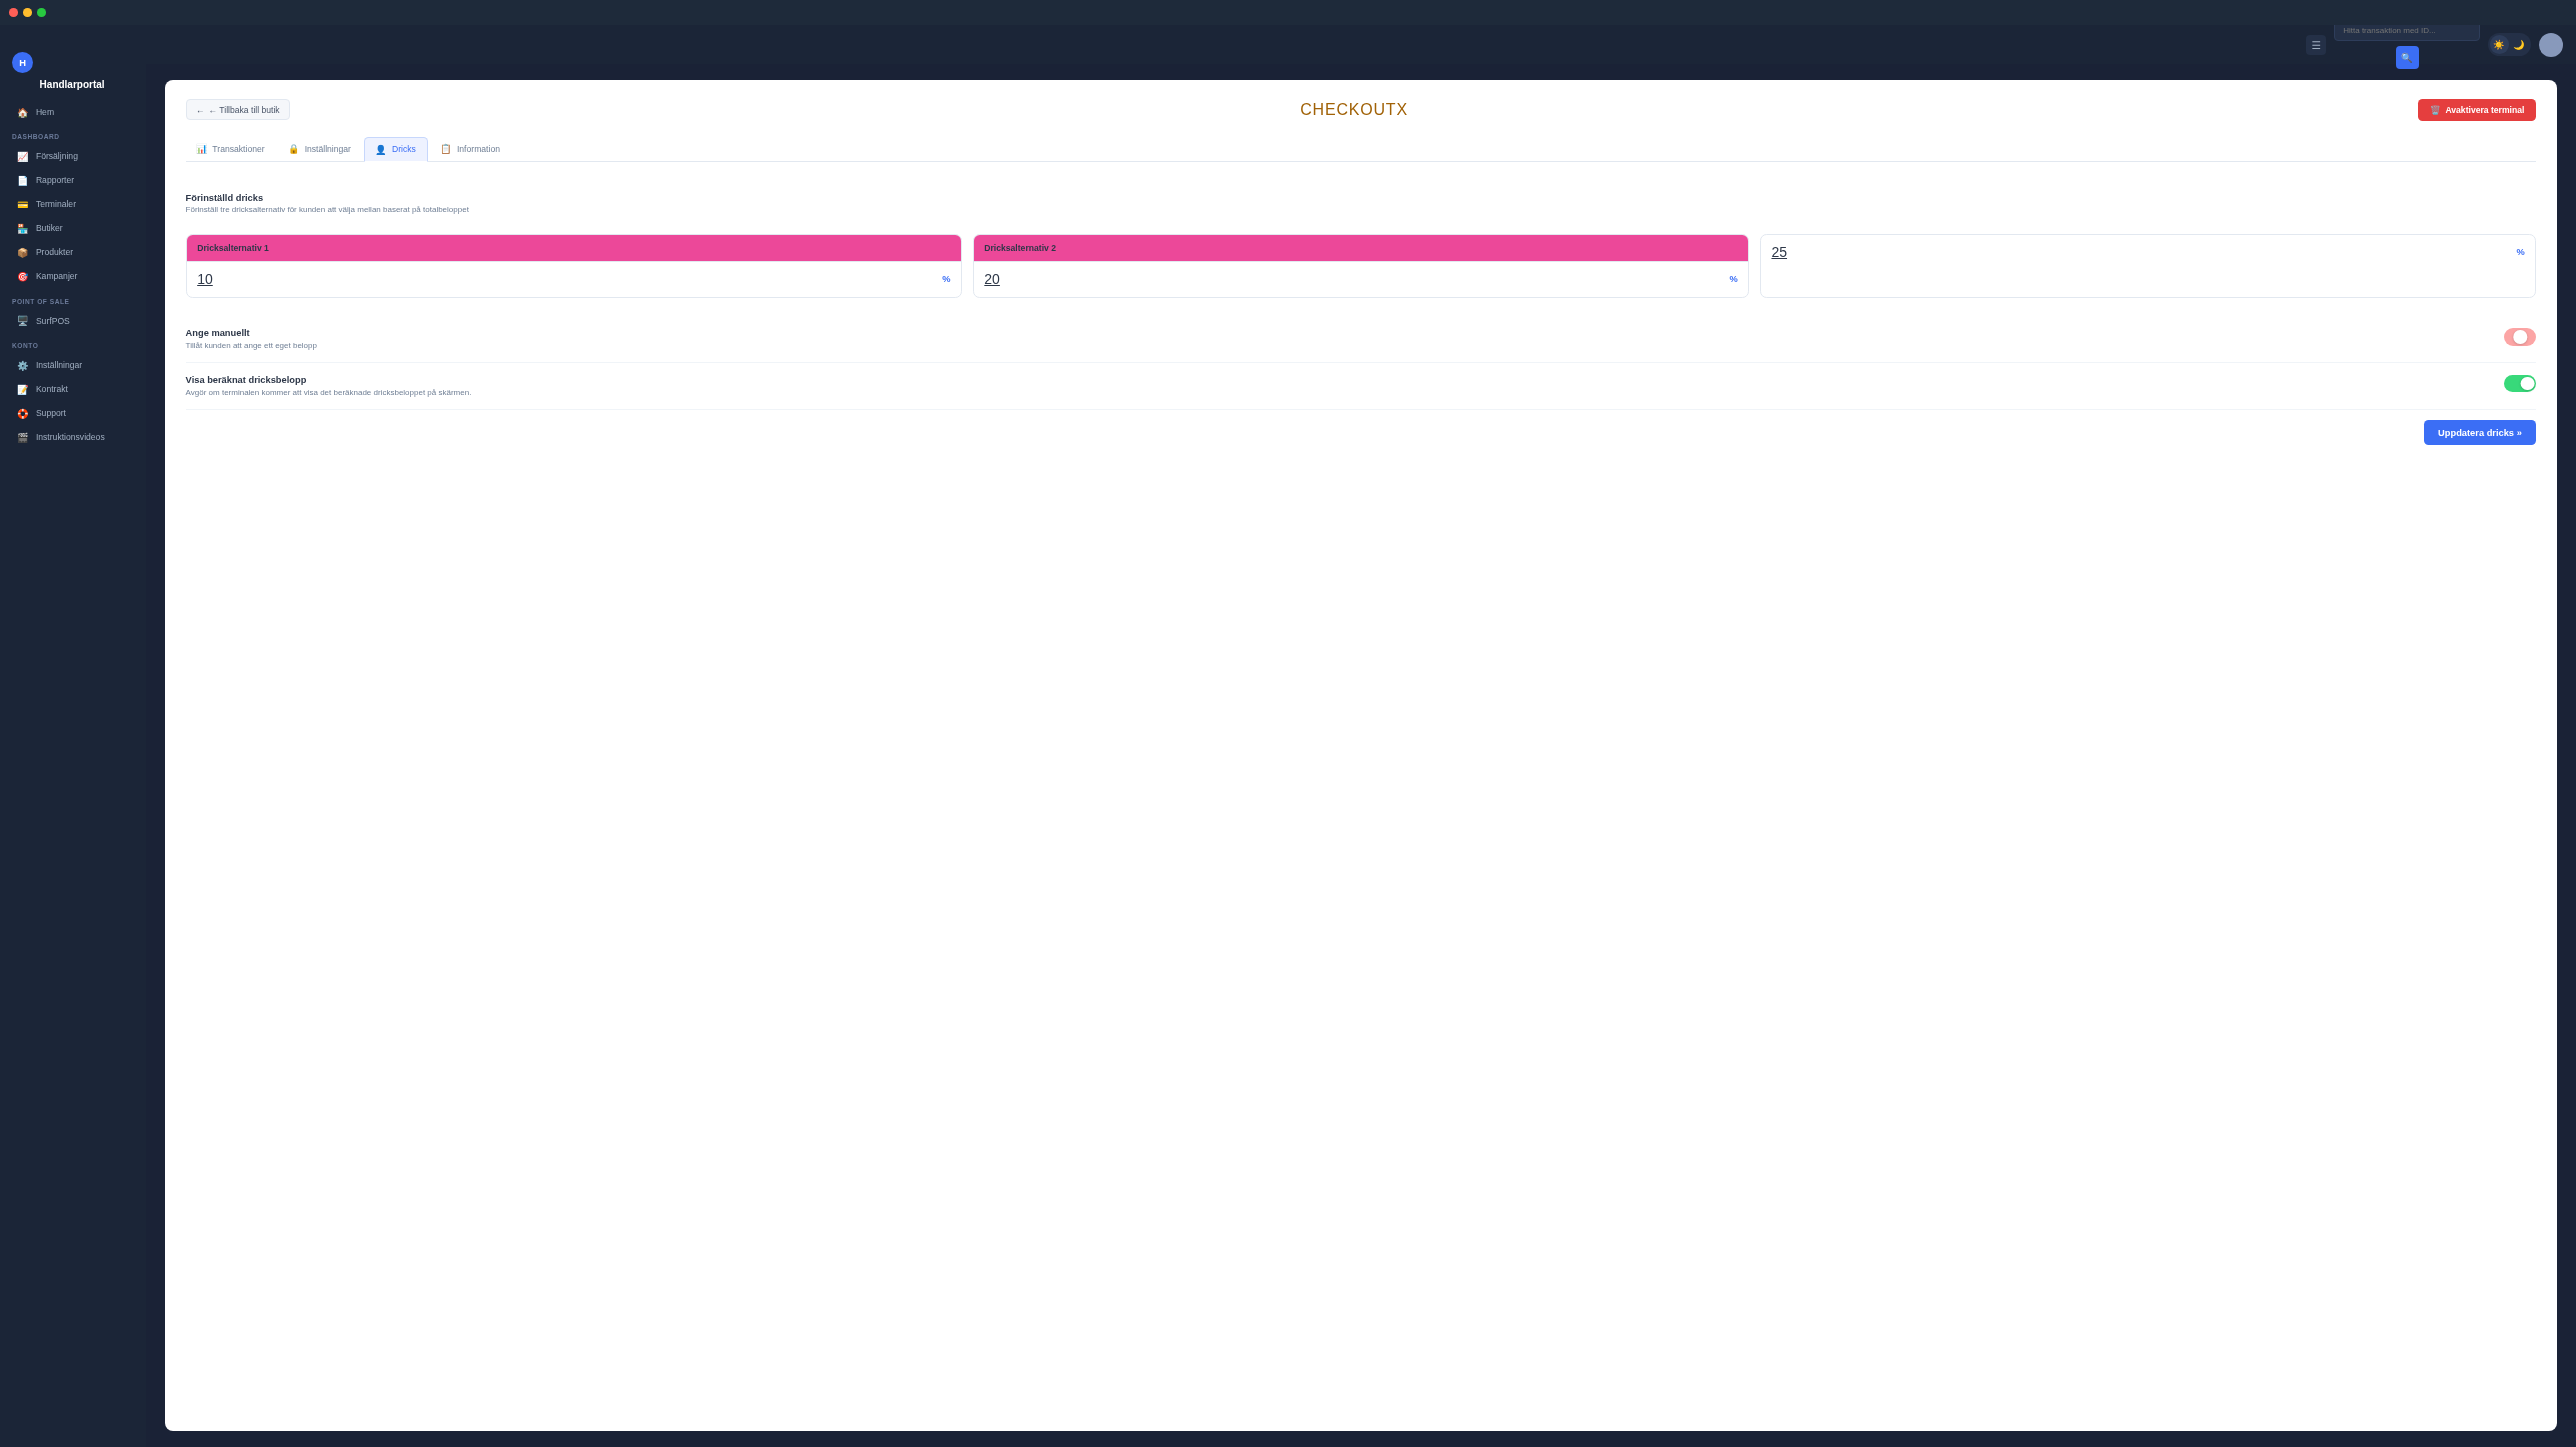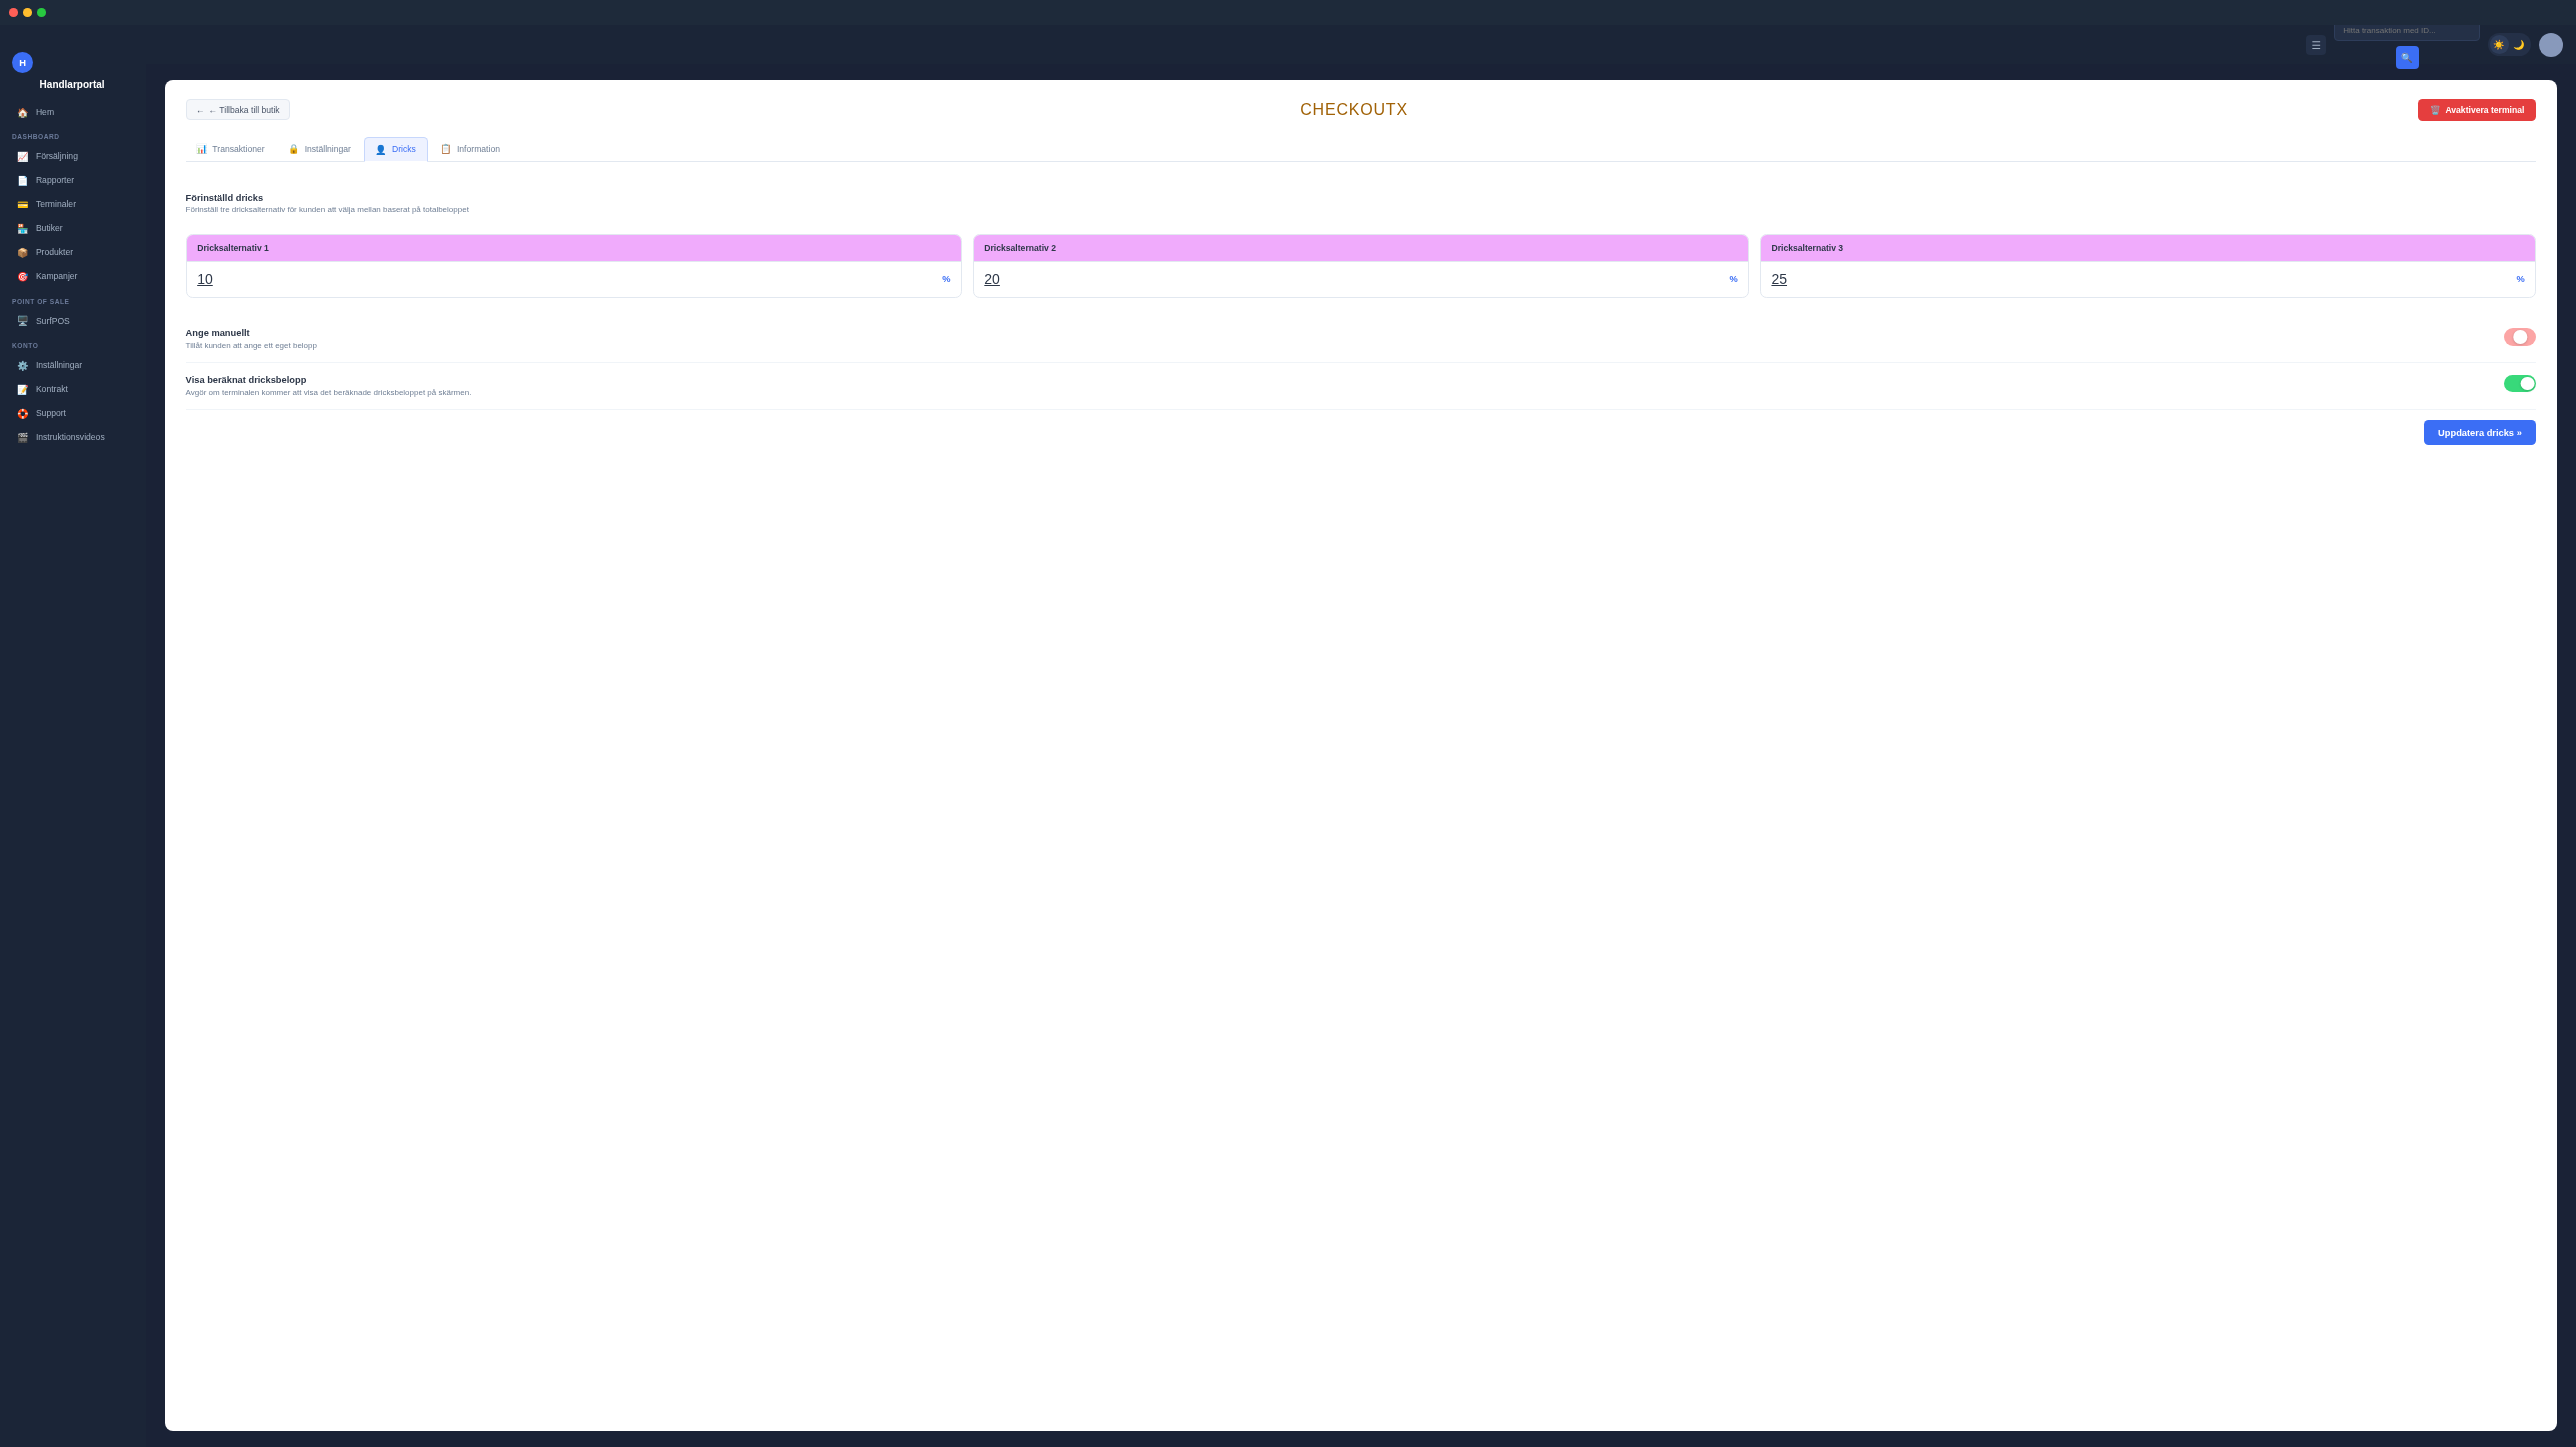--- a/index.html
+++ b/index.html
@@ -305,21 +305,21 @@
       grid-template-columns: repeat(3, 1fr);
       gap: 10.6px;
       margin: 8px 0 18.6px;
     }
     .tip-option-card {
       border: 0.7px solid #e2e8f0;
       border-radius: 6.6px;
       overflow: hidden;
     }
     .tip-option-header {
-      background: #f0abfc;
+      background: #ec4899;
       padding: 8px 10.6px;
       font-size: 8.6px;
       font-weight: 600;
       color: #2d3748;
       border-bottom: 0.7px solid #e2e8f0;
     }
     .tip-option-input-row {
       display: flex;
       align-items: center;
       padding: 9.3px 10.6px;
@@ -510,21 +510,20 @@
               </div>
             </div>
             <div class="tip-option-card">
               <div class="tip-option-header">Dricksalternativ 2</div>
               <div class="tip-option-input-row">
                 <input class="tip-option-input" type="text" value="20" style="">
                 <span class="tip-option-unit">%</span>
               </div>
             </div>
             <div class="tip-option-card">
-              <div class="tip-option-header">Dricksalternativ 3</div>
               <div class="tip-option-input-row">
                 <input class="tip-option-input" type="text" value="25" style="">
                 <span class="tip-option-unit">%</span>
               </div>
             </div>
           </div>
         </div>
 
         <div class="setting-row">
           <div>

